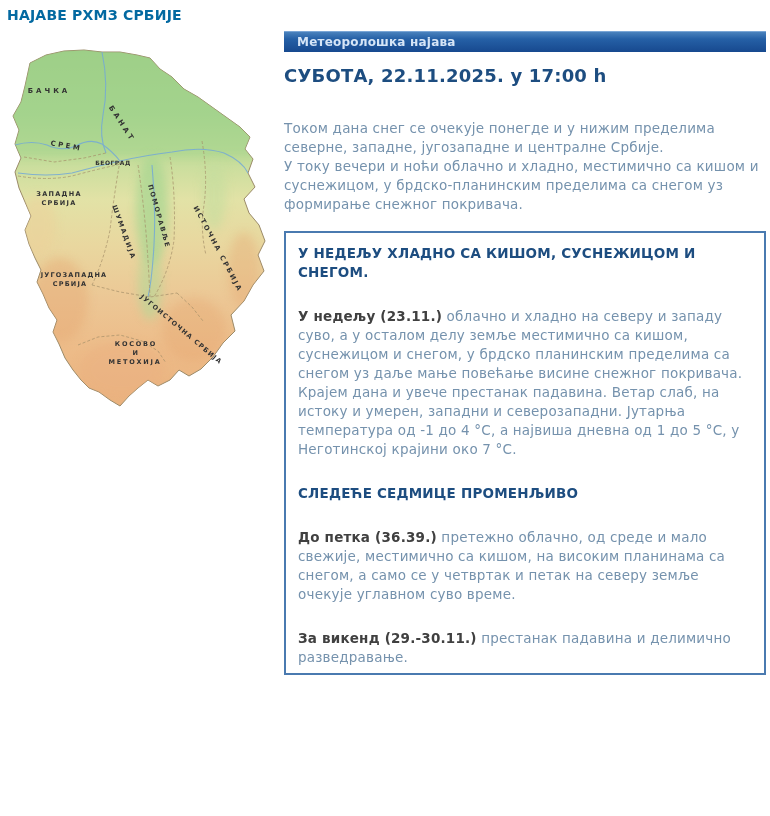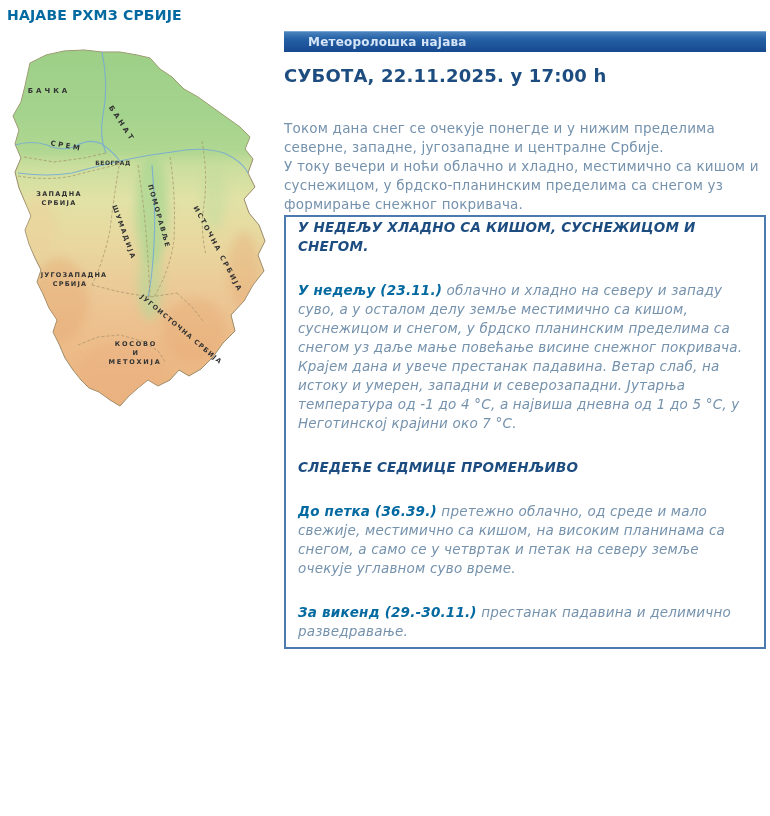--- a/index.html
+++ b/index.html
@@ -8,44 +8,44 @@
     width:770px; height:816px; position:relative; overflow:hidden;
     font-family:"DejaVu Sans","Liberation Sans",sans-serif;
   }
   .page-title {
     position:absolute; left:7px; top:7px;
     font-size:14px; font-weight:bold; color:#0369a1; letter-spacing:0.2px;
   }
   .map-wrap { position:absolute; left:2px; top:45px; width:272px; height:378px; }
   .panel { position:absolute; left:284px; top:31px; width:482px; }
   .panel-header {
-    height:21px; line-height:21px; padding-left:24px;
+    height:21px; line-height:21px; padding-left:13px;
     background:linear-gradient(180deg,#4a82bd 0%,#2560a6 35%,#17498f 100%);
     border-top:1px solid #7aa6d6;
     color:#d6e5f7; font-size:12px; font-weight:bold; letter-spacing:0.2px;
   }
   .date-line {
     margin-top:13px;
     font-size:18px; font-weight:bold; color:#1d4d80; letter-spacing:0.2px;
   }
   .intro {
     margin-top:33px;
     font-size:13.5px; color:#7592ad; line-height:19px; letter-spacing:0.2px;
   }
   .box {
-    margin-top:1px;
+    margin-top:17px;
     border:2px solid #4a7ab0; background:#ffffff;
-    padding:1px 12px 6px 12px;
-    font-size:13.5px; color:#7592ad; line-height:19px; letter-spacing:0.2px;font-style:italic;
+    padding:11px 12px 6px 12px;
+    font-size:13.5px; color:#7592ad; line-height:19px; letter-spacing:0.2px;
   }
   .box-heading {
     font-weight:bold; color:#1d4d80; font-size:13.5px; line-height:19px;
   }
   .box-heading + .box-para, .box-para + .box-heading, .box-para + .box-para { margin-top:25px; }
-  .box .lead { font-weight:bold; color:#0369a1; }
+  .box .lead { font-weight:bold; color:#404040; }
   .map-label { font-weight:bold; fill:#333333; }
 </style>
 </head>
 <body>
 
 <h1 class="page-title">НАЈАВЕ РХМЗ СРБИЈЕ</h1>
 
 <div class="map-wrap">
   <svg width="272" height="378" viewBox="0 0 272 378">
     <defs>

